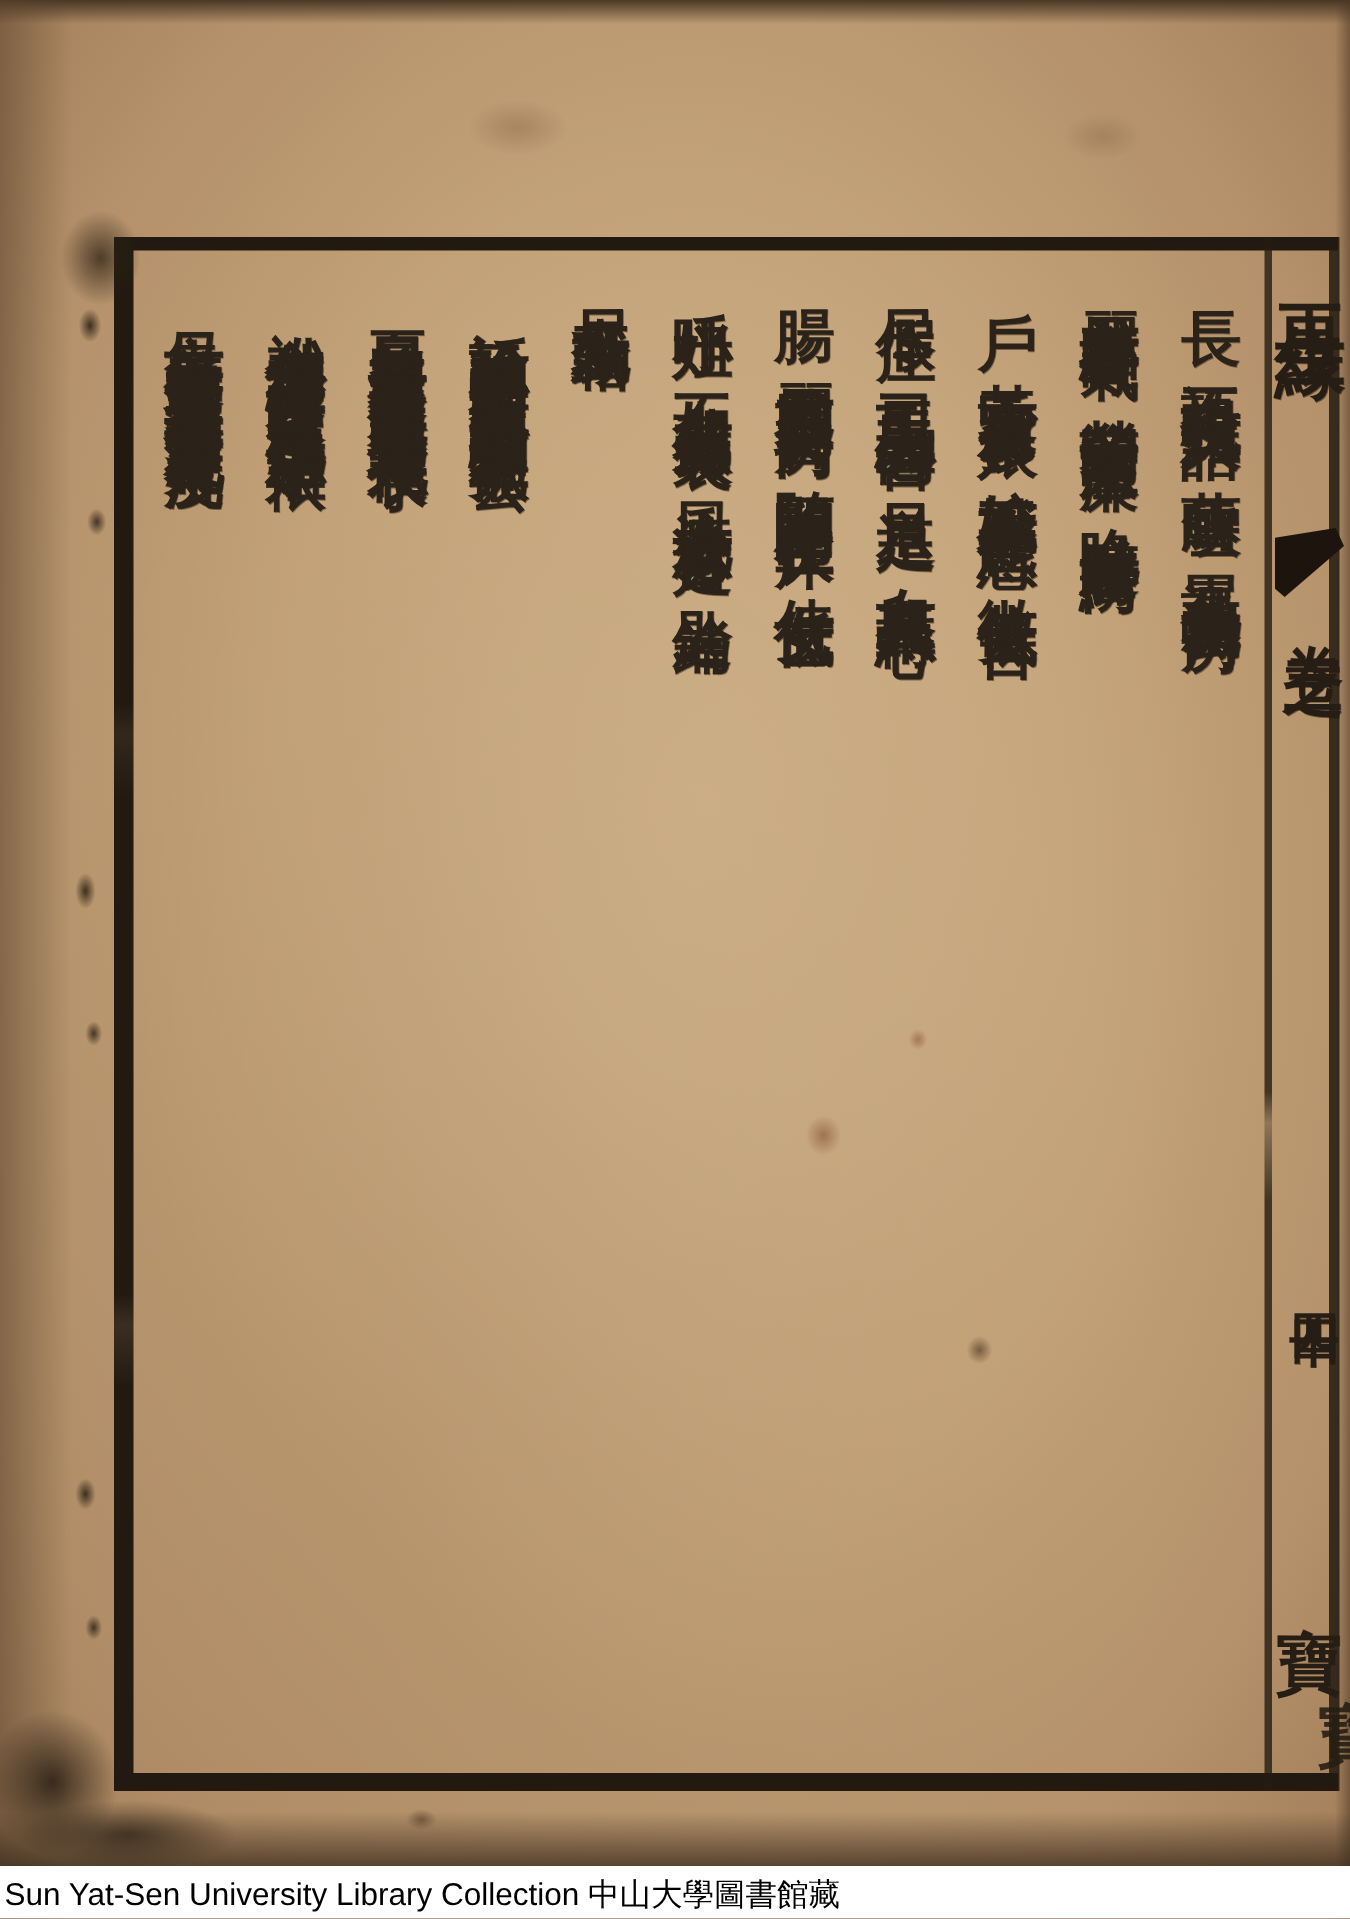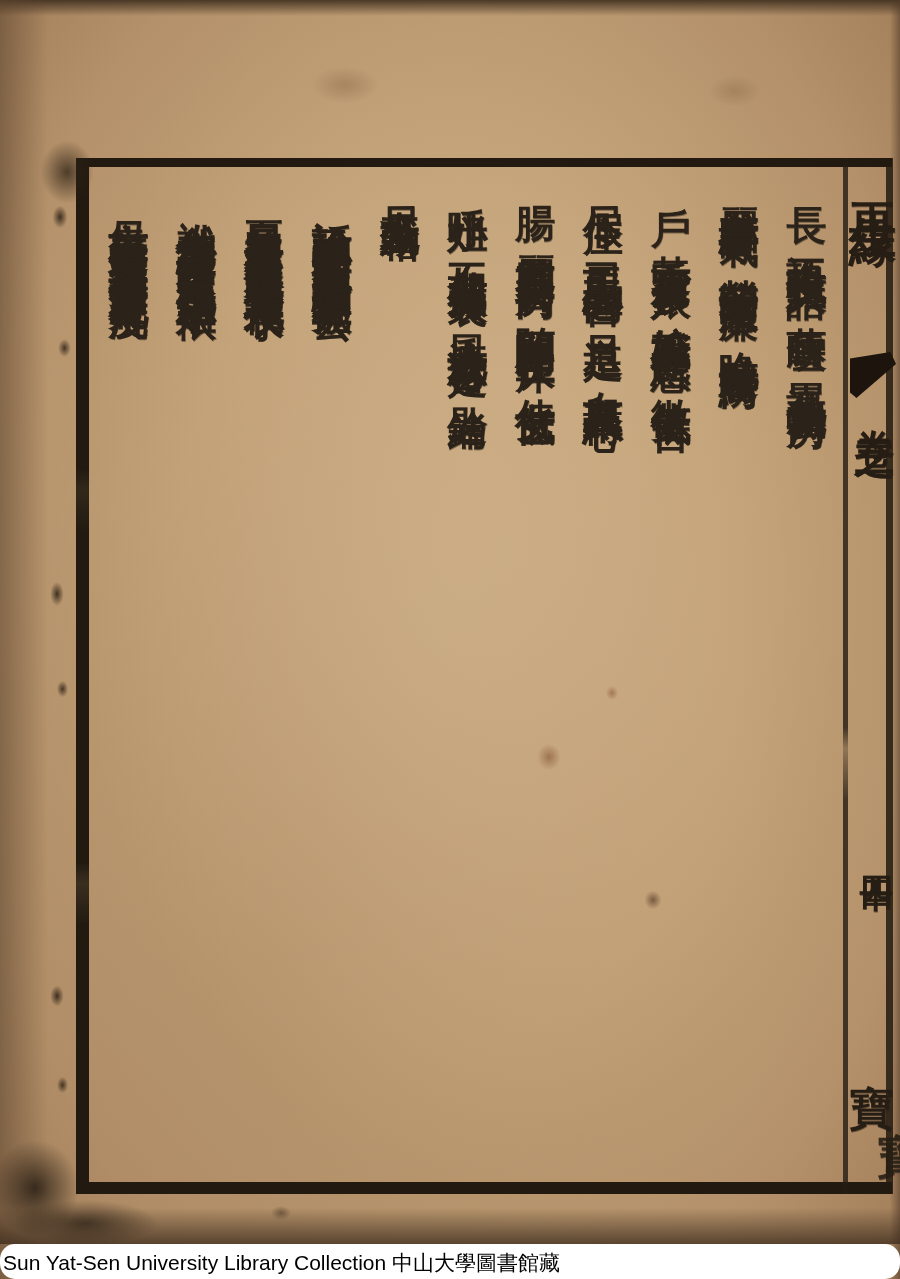--- a/index.html
+++ b/index.html
@@ -41,21 +41,21 @@
   .m-title{left:846px;top:166px;font-size:47px;line-height:54px;letter-spacing:8px;}
   .m-juan{left:850px;top:398px;font-size:40px;line-height:50px;letter-spacing:6px;}
   .m-page{left:854px;top:850px;font-size:33px;line-height:44px;letter-spacing:2px;}
   .m-pub1{left:846px;top:1048px;font-size:44px;line-height:52px;}
   .m-pub2{left:874px;top:1096px;font-size:44px;line-height:52px;opacity:.9;}
   .fishtail{position:absolute;left:850px;top:352px;width:46px;height:46px;background:#1d150d;
        clip-path:polygon(0 14%, 88% 0, 100% 26%, 14% 100%, 0 88%);}
   
   .stain{position:absolute;border-radius:50%;pointer-events:none;}
   
-  .caption-bar{position:absolute;left:0;top:1244px;width:900px;height:35px;background:#ffffff;border-radius:15px;}
+  .caption-bar{position:absolute;left:0;top:1244px;width:900px;height:35px;background:#ffffff;}
   .caption-text{position:absolute;left:3px;top:5px;font-family:"Liberation Sans",sans-serif;
        font-size:21px;color:#000;white-space:nowrap;}
 </style>
 </head>
 <body>
 
 <div class="page">
   <div class="paper"></div>
 
   <div class="edge-top"></div>

